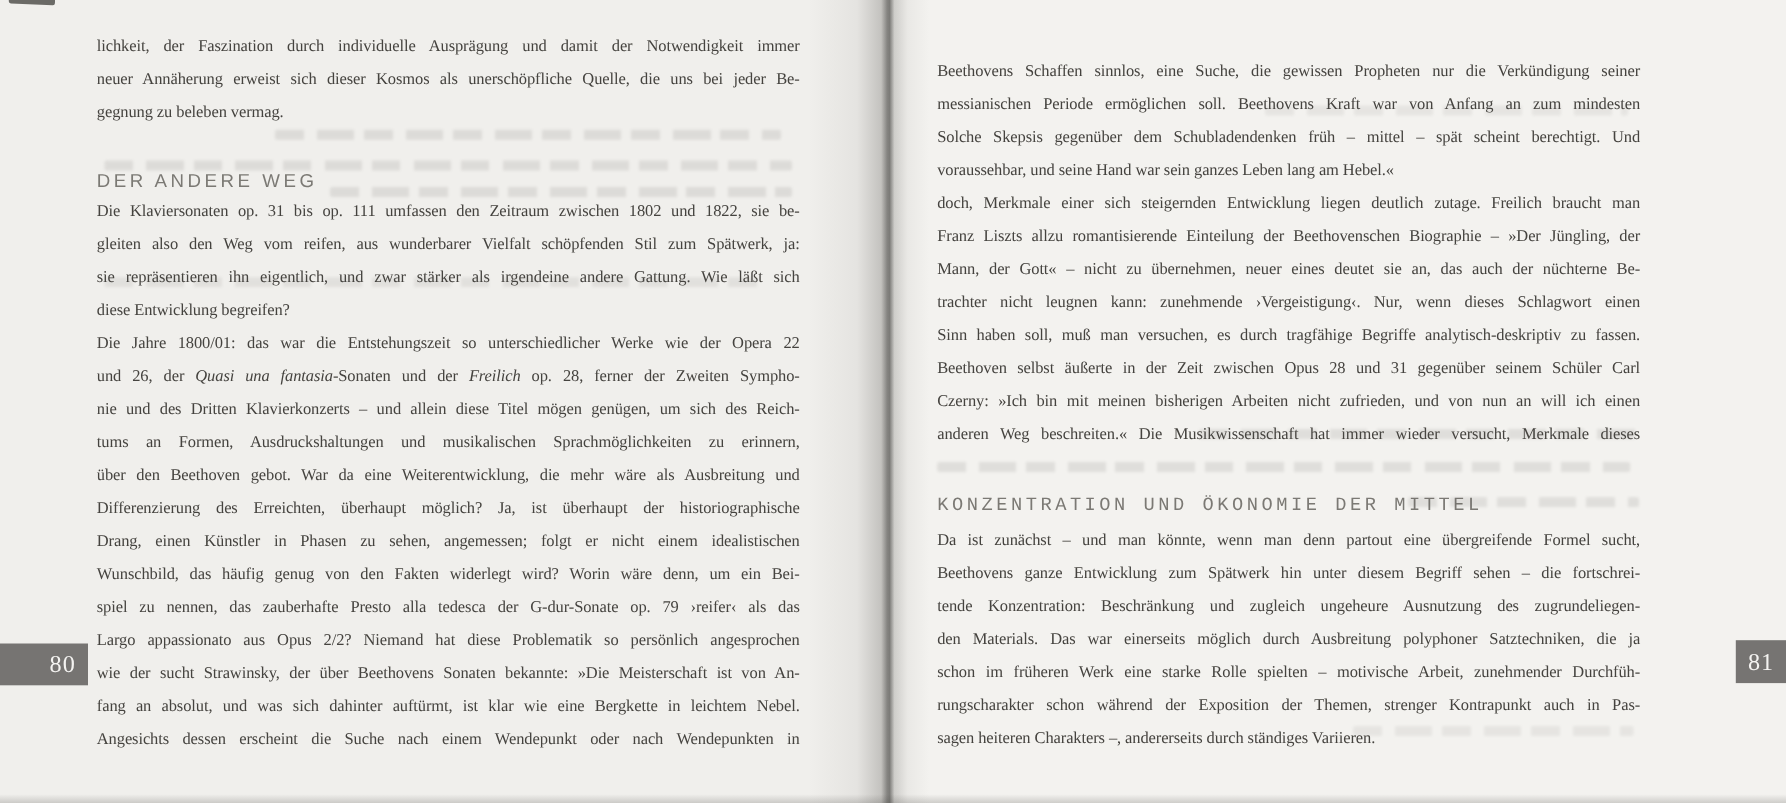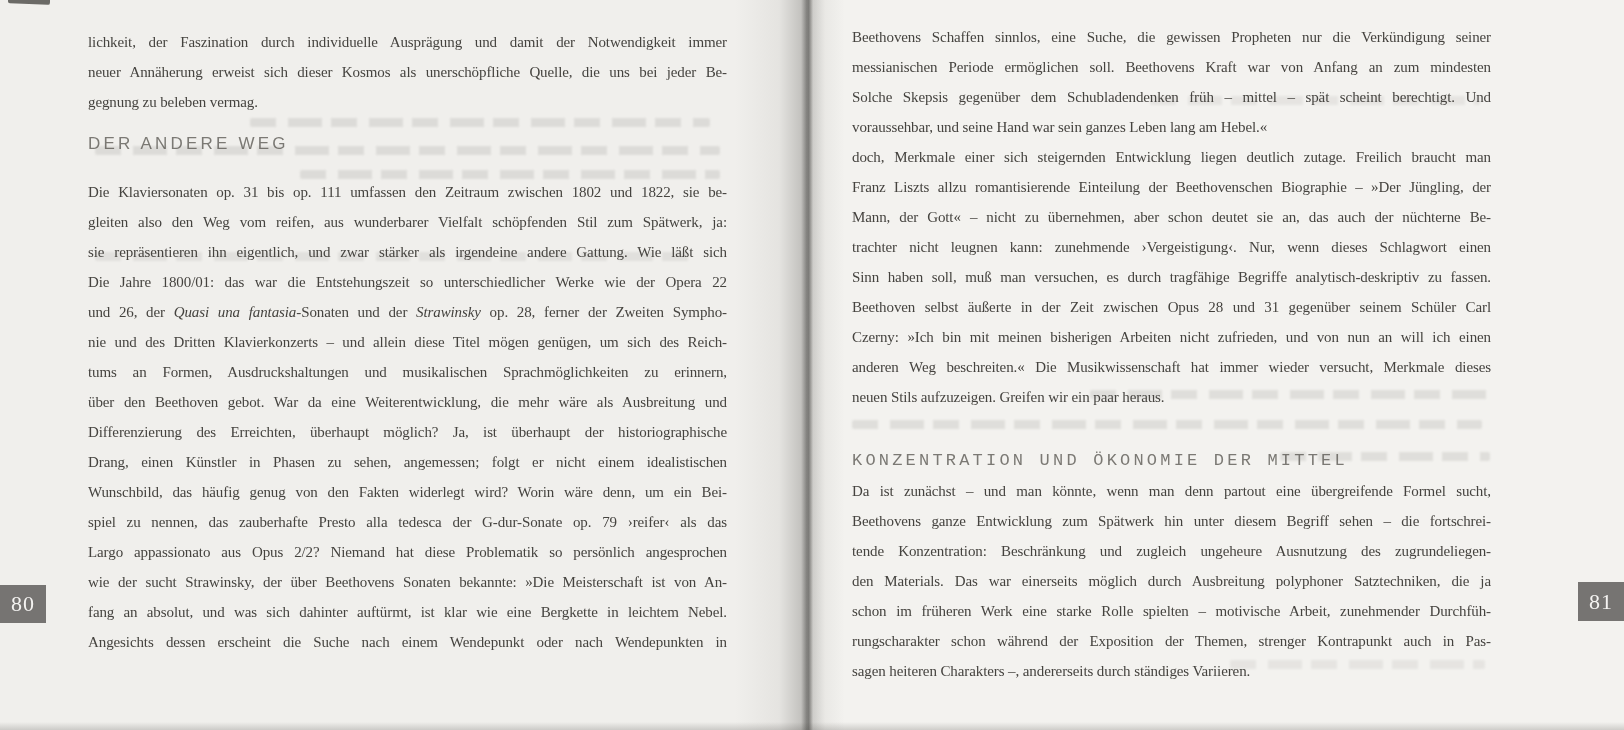--- a/index.html
+++ b/index.html
@@ -40,75 +40,75 @@
   .line i{font-style:italic;}
   .heading{
     font-family:"Liberation Sans",sans-serif;font-size:17px;line-height:26px;
     letter-spacing:3.2px;color:#7b7974;white-space:nowrap;
   }
   .badge{
     position:absolute;background:#767472;color:#f4f3f1;
     font-family:"Liberation Serif",serif;font-size:22px;
     display:flex;align-items:center;justify-content:center;letter-spacing:1px;
   }
-  .badge-left{left:0;top:585px;width:46px;height:38px;}
+  .badge-left{left:0;top:585px;width:46px;height:38px;padding-left:34px;}
   .badge-right{left:1578px;top:582px;width:46px;height:39px;}
   .ghost{
     position:absolute;height:9px;border-radius:2px;pointer-events:none;
     filter:blur(1.3px);opacity:.12;
     background:repeating-linear-gradient(90deg,#55534f 0 26px,transparent 26px 38px,#55534f 38px 72px,transparent 72px 81px);
   }
 </style>
 </head>
 <body>
 
 <div class="spread">
 
   <div class="col" style="left:88px;top:0;height:730px;">
     <div class="block" style="top:27px;">
         <div class="line">lichkeit, der Faszination durch individuelle Ausprägung und damit der Notwendigkeit immer</div>
         <div class="line">neuer Annäherung erweist sich dieser Kosmos als unerschöpfliche Quelle, die uns bei jeder Be-</div>
         <div class="line nojust">gegnung zu beleben vermag.</div>
       </div>
-    <div class="block heading" style="top:131px;">DER ANDERE WEG</div>
+    <div class="block heading" style="top:152px;">DER ANDERE WEG</div>
     <div class="block" style="top:177px;">
         <div class="line">Die Klaviersonaten op. 31 bis op. 111 umfassen den Zeitraum zwischen 1802 und 1822, sie be-</div>
         <div class="line">gleiten also den Weg vom reifen, aus wunderbarer Vielfalt schöpfenden Stil zum Spätwerk, ja:</div>
         <div class="line">sie repräsentieren ihn eigentlich, und zwar stärker als irgendeine andere Gattung. Wie läßt sich</div>
+        <div class="line nojust">diese Entwicklung begreifen?</div>
         <div class="line">Die Jahre 1800/01: das war die Entstehungszeit so unterschiedlicher Werke wie der Opera 22</div>
-        <div class="line">und 26, der <i>Quasi una fantasia</i>-Sonaten und der <i>Strawinsky</i> op. 28, ferner der Zweiten Sympho-</div>
+        <div class="line">und 26, der <i>Quasi una fantasia</i>-Sonaten und der <i>Freilich</i> op. 28, ferner der Zweiten Sympho-</div>
         <div class="line">nie und des Dritten Klavierkonzerts – und allein diese Titel mögen genügen, um sich des Reich-</div>
         <div class="line">tums an Formen, Ausdruckshaltungen und musikalischen Sprachmöglichkeiten zu erinnern,</div>
         <div class="line">über den Beethoven gebot. War da eine Weiterentwicklung, die mehr wäre als Ausbreitung und</div>
         <div class="line">Differenzierung des Erreichten, überhaupt möglich? Ja, ist überhaupt der historiographische</div>
         <div class="line">Drang, einen Künstler in Phasen zu sehen, angemessen; folgt er nicht einem idealistischen</div>
         <div class="line">Wunschbild, das häufig genug von den Fakten widerlegt wird? Worin wäre denn, um ein Bei-</div>
         <div class="line">spiel zu nennen, das zauberhafte Presto alla tedesca der G-dur-Sonate op. 79 ›reifer‹ als das</div>
         <div class="line">Largo appassionato aus Opus 2/2? Niemand hat diese Problematik so persönlich angesprochen</div>
         <div class="line">wie der sucht Strawinsky, der über Beethovens Sonaten bekannte: »Die Meisterschaft ist von An-</div>
         <div class="line">fang an absolut, und was sich dahinter auftürmt, ist klar wie eine Bergkette in leichtem Nebel.</div>
         <div class="line">Angesichts dessen erscheint die Suche nach einem Wendepunkt oder nach Wendepunkten in</div>
       </div>
   </div>
 
   <div class="col" style="left:852px;top:0;height:730px;">
-    <div class="block" style="top:22px;">
+    <div class="block" style="top:50px;">
         <div class="line">Beethovens Schaffen sinnlos, eine Suche, die gewissen Propheten nur die Verkündigung seiner</div>
         <div class="line">messianischen Periode ermöglichen soll. Beethovens Kraft war von Anfang an zum mindesten</div>
         <div class="line">Solche Skepsis gegenüber dem Schubladendenken früh – mittel – spät scheint berechtigt. Und</div>
         <div class="line nojust">voraussehbar, und seine Hand war sein ganzes Leben lang am Hebel.«</div>
         <div class="line">doch, Merkmale einer sich steigernden Entwicklung liegen deutlich zutage. Freilich braucht man</div>
         <div class="line">Franz Liszts allzu romantisierende Einteilung der Beethovenschen Biographie – »Der Jüngling, der</div>
-        <div class="line">Mann, der Gott« – nicht zu übernehmen, aber schon deutet sie an, das auch der nüchterne Be-</div>
+        <div class="line">Mann, der Gott« – nicht zu übernehmen, neuer eines deutet sie an, das auch der nüchterne Be-</div>
         <div class="line">trachter nicht leugnen kann: zunehmende ›Vergeistigung‹. Nur, wenn dieses Schlagwort einen</div>
         <div class="line">Sinn haben soll, muß man versuchen, es durch tragfähige Begriffe analytisch-deskriptiv zu fassen.</div>
         <div class="line">Beethoven selbst äußerte in der Zeit zwischen Opus 28 und 31 gegenüber seinem Schüler Carl</div>
         <div class="line">Czerny: »Ich bin mit meinen bisherigen Arbeiten nicht zufrieden, und von nun an will ich einen</div>
         <div class="line">anderen Weg beschreiten.« Die Musikwissenschaft hat immer wieder versucht, Merkmale dieses</div>
-        <div class="line nojust">neuen Stils aufzuzeigen. Greifen wir ein paar heraus.</div>
       </div>
     <div class="block heading" style="top:448px;font-family:Liberation Mono, monospace;">KONZENTRATION UND ÖKONOMIE DER MITTEL</div>
     <div class="block" style="top:476px;">
         <div class="line">Da ist zunächst – und man könnte, wenn man denn partout eine übergreifende Formel sucht,</div>
         <div class="line">Beethovens ganze Entwicklung zum Spätwerk hin unter diesem Begriff sehen – die fortschrei-</div>
         <div class="line">tende Konzentration: Beschränkung und zugleich ungeheure Ausnutzung des zugrundeliegen-</div>
         <div class="line">den Materials. Das war einerseits möglich durch Ausbreitung polyphoner Satztechniken, die ja</div>
         <div class="line">schon im früheren Werk eine starke Rolle spielten – motivische Arbeit, zunehmender Durchfüh-</div>
         <div class="line">rungscharakter schon während der Exposition der Themen, strenger Kontrapunkt auch in Pas-</div>
         <div class="line nojust">sagen heiteren Charakters –, andererseits durch ständiges Variieren.</div>

